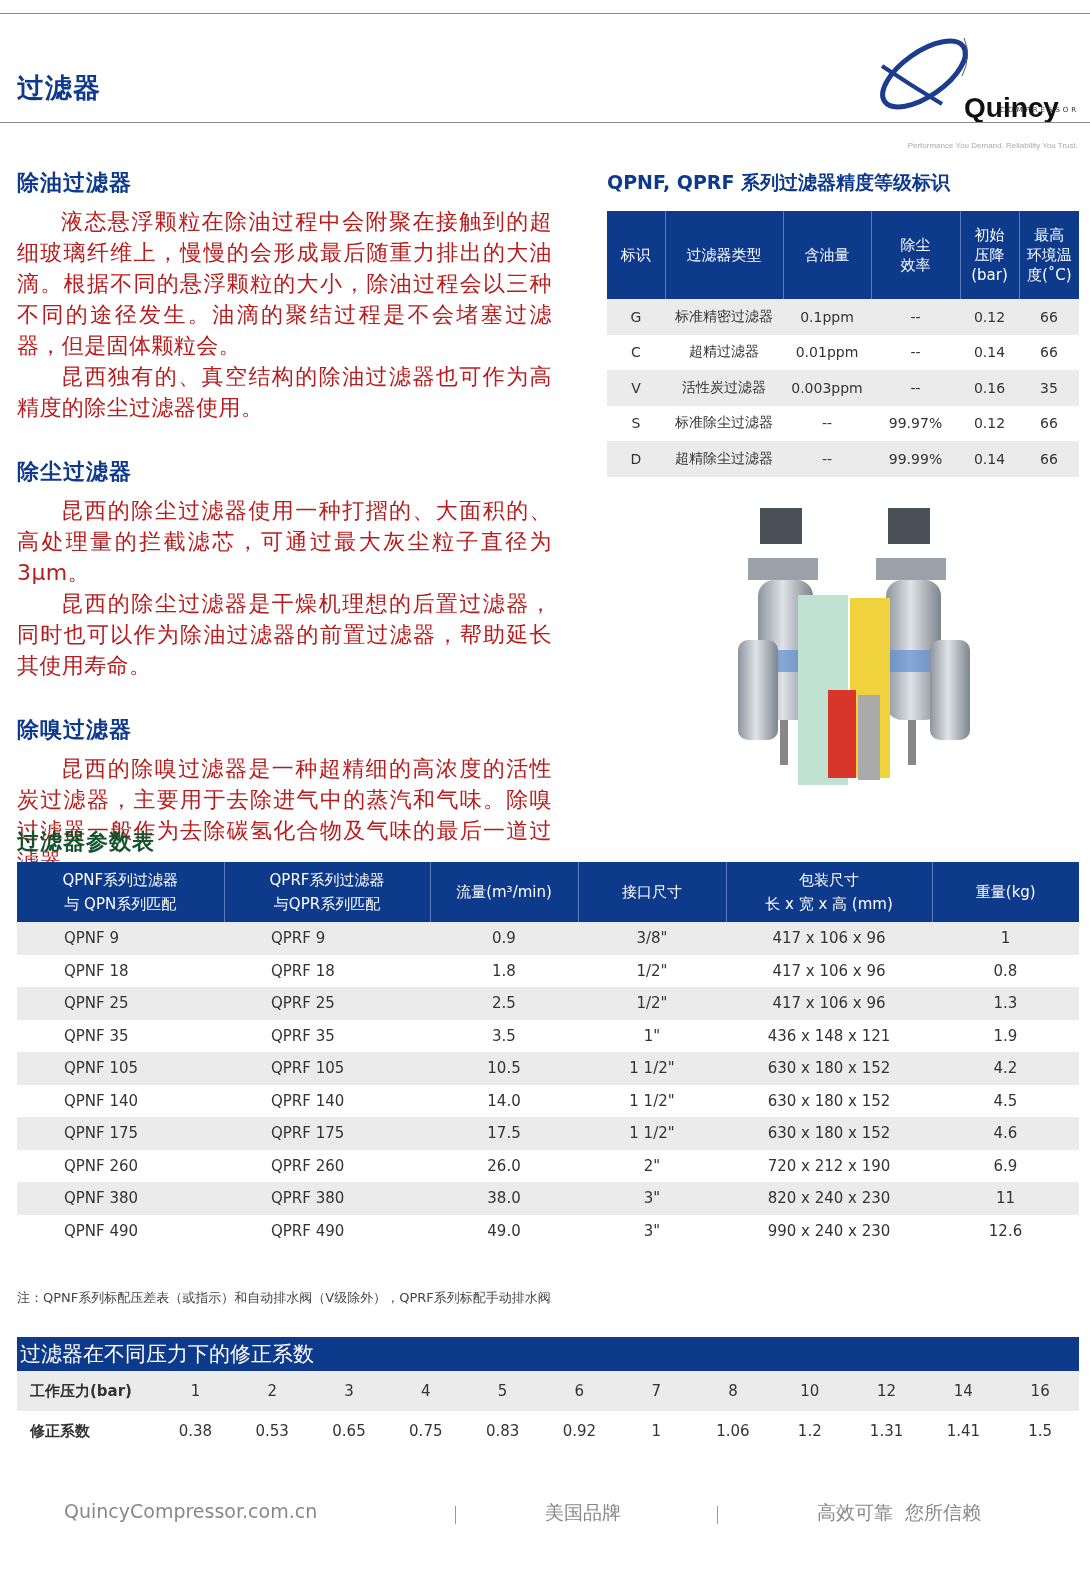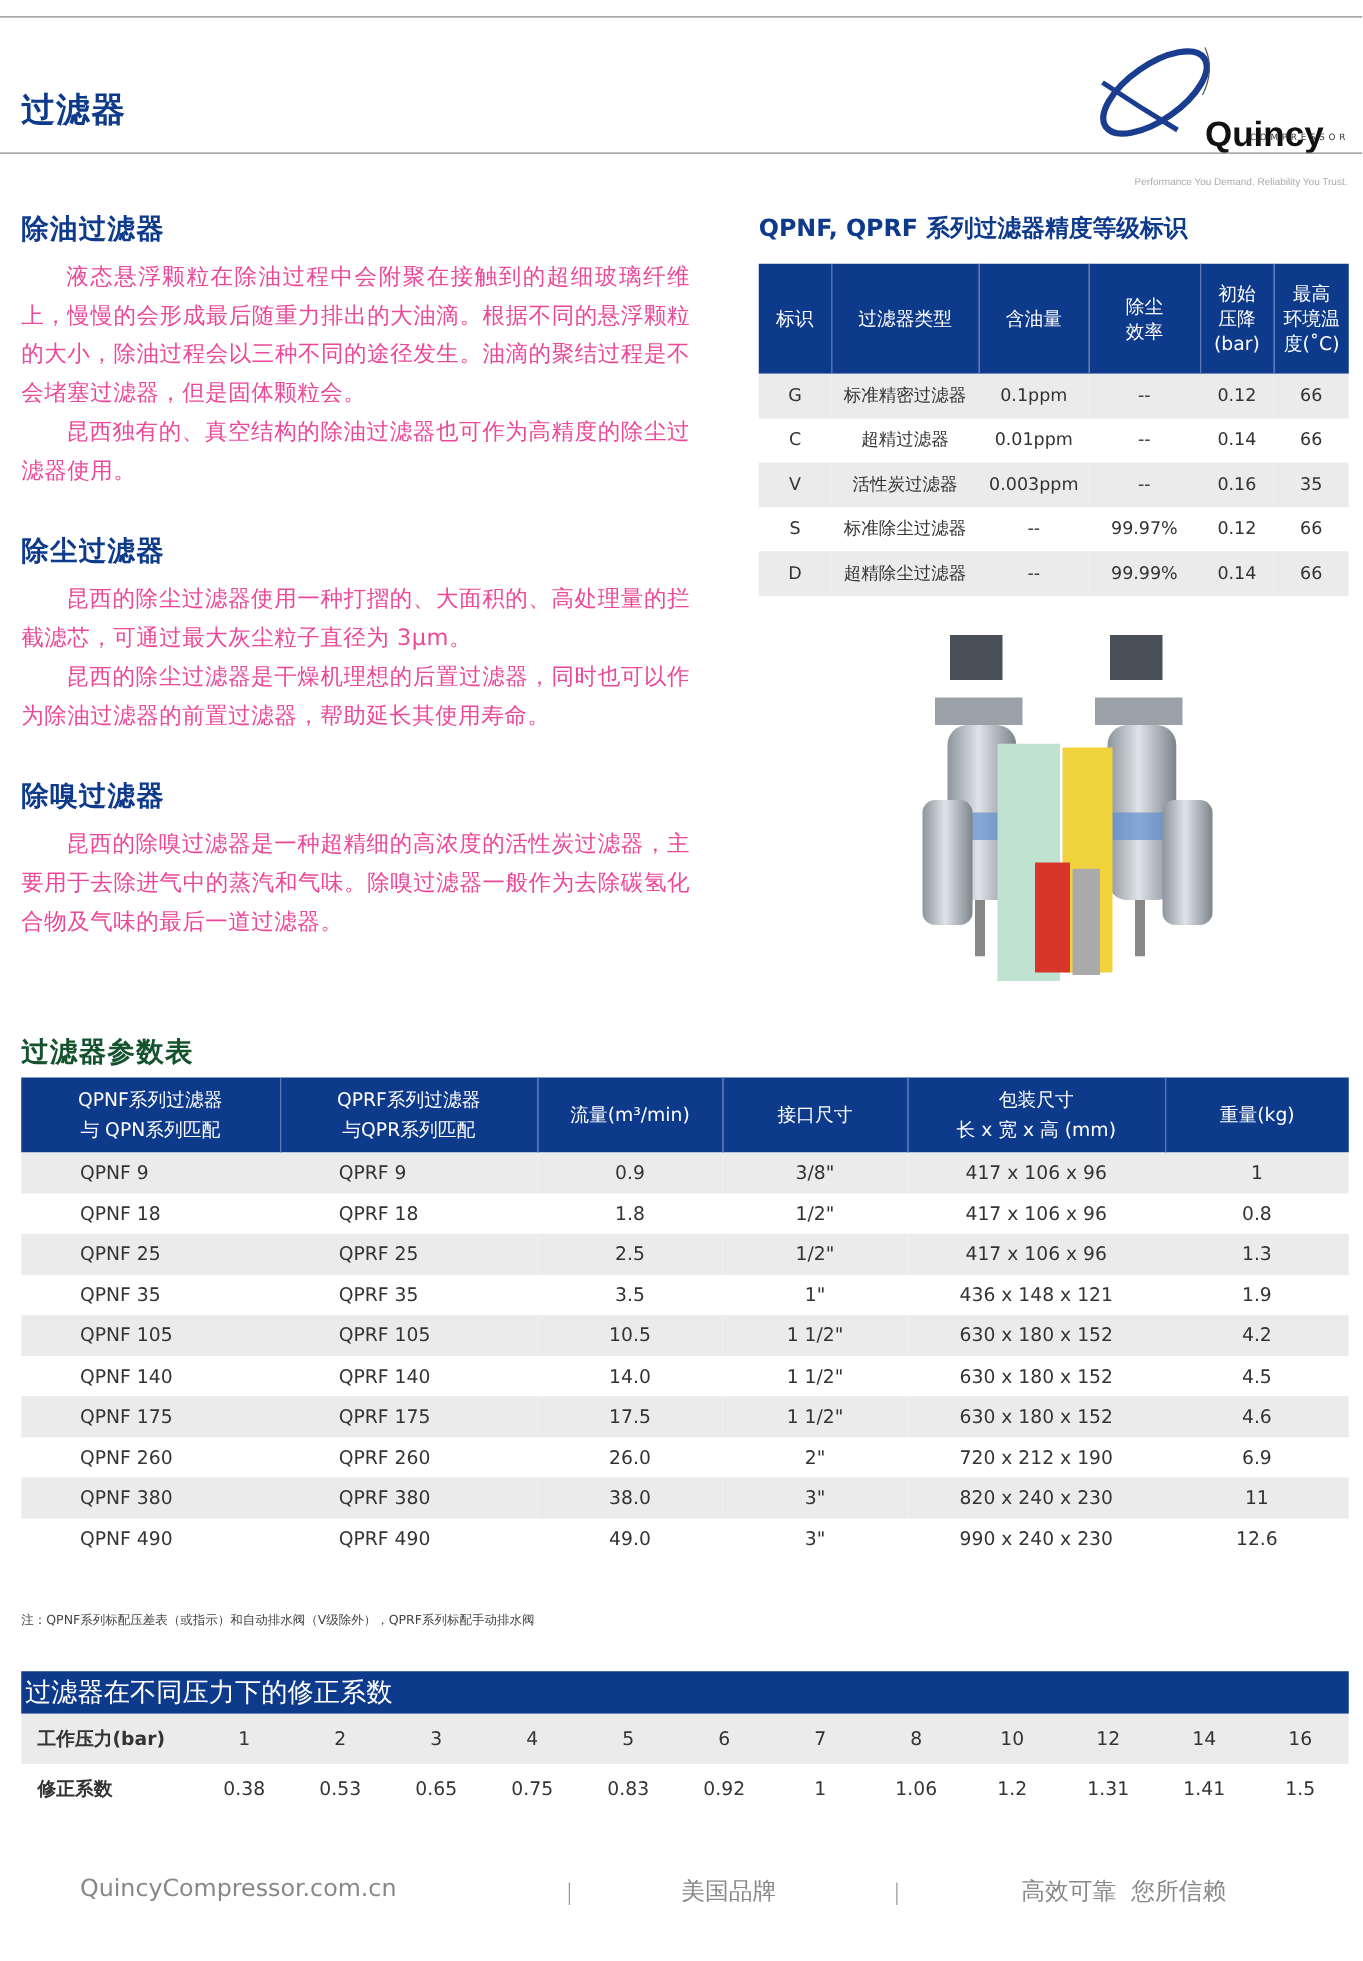--- a/index.html
+++ b/index.html
@@ -9,21 +9,21 @@
   .hline { position: absolute; left: 0; width: 1090px; height: 1px; background: #8a8a8a; }
   .page-title { position: absolute; left: 17px; top: 70px; font-size: 27px; font-weight: bold; color: #0e3a8c; letter-spacing: 1px; }
 
   .logo { position: absolute; left: 872px; top: 36px; width: 210px; height: 82px; }
   .logo-word { position: absolute; left: 92px; top: 56px; font-family: "Liberation Sans", sans-serif; font-size: 28px; font-weight: bold; color: #111; letter-spacing: 0px; }
   .logo-sub { position: absolute; left: 128px; top: 70px; font-size: 7px; letter-spacing: 3px; color: #333; }
   .tagline { position: absolute; right: 12px; top: 141px; font-size: 8px; color: #aaa; font-family: "Liberation Sans", sans-serif; }
 
   .left-col { position: absolute; left: 17px; top: 168px; width: 535px; }
   .sec-h { font-size: 22px; font-weight: bold; color: #0e3a8c; margin-bottom: 8px; letter-spacing: 1px; }
-  .para { font-size: 18px; line-height: 31px; color: #ec4899; text-align: justify; text-indent: 2em; letter-spacing: 0.4px; }
+  .para { font-size: 22px; line-height: 31px; color: #b91c1c; text-align: justify; text-indent: 2em; letter-spacing: 0.4px; }
   .sec { margin-bottom: 24px; }
 
   .grade-title { position: absolute; left: 607px; top: 170px; font-size: 19px; font-weight: bold; color: #0e3a8c; }
   table { border-collapse: collapse; }
   .grade-table { position: absolute; left: 607px; top: 211px; width: 472px; font-size: 14px; }
   .grade-table th { background: #0e3a8c; color: #fff; font-weight: normal; font-size: 15px; height: 88px; border-left: 1px solid #5b79b8; line-height: 20px; padding: 0 2px; }
   .grade-table th:first-child { border-left: none; }
   .grade-table td { text-align: center; height: 35.5px; color: #333; }
   .grade-table tr:nth-child(odd) td { background: #ebebeb; }
   .grade-table tr:nth-child(even) td { background: #ffffff; }
@@ -31,21 +31,21 @@
   .product-image { position: absolute; left: 718px; top: 500px; width: 260px; height: 285px; }
 
   .param-title { position: absolute; left: 17px; top: 827px; font-size: 22px; font-weight: bold; color: #14532d; letter-spacing: 1px; }
   .param-table { position: absolute; left: 17px; top: 862px; width: 1062px; font-size: 15px; }
   .param-table th { background: #0e3a8c; color: #fff; font-weight: normal; height: 60px; line-height: 24px; border-left: 1px solid #5b79b8; font-size: 15px; }
   .param-table th:first-child { border-left: none; }
   .param-table td { height: 32.5px; text-align: center; color: #333; }
   .param-table td.l { text-align: left; padding-left: 47px; }
   .param-table tbody tr:nth-child(odd) td { background: #ebebeb; }
   .param-table tbody tr:nth-child(even) td { background: #fff; }
-  .note { position: absolute; left: 17px; top: 1289px; font-size: 10px; color: #444; }
+  .note { position: absolute; left: 17px; top: 1289px; font-size: 13px; color: #444; }
 
   .corr { position: absolute; left: 17px; top: 1337px; width: 1062px; }
   .corr-head { background: #0e3a8c; color: #fff; font-size: 21px; height: 34px; line-height: 34px; padding-left: 3px; }
   .corr-row { display: flex; align-items: center; height: 40px; font-size: 15px; color: #333; }
   .corr-row.gray { background: #ebebeb; }
   .corr-label { width: 140px; padding-left: 13px; font-weight: bold; }
   .corr-cell { width: 76.8px; text-align: center; }
 
   .footer { position: absolute; top: 1500px; left: 0; width: 1090px; height: 30px; font-size: 19px; color: #888; }
   .footer span { position: absolute; top: 0; }

